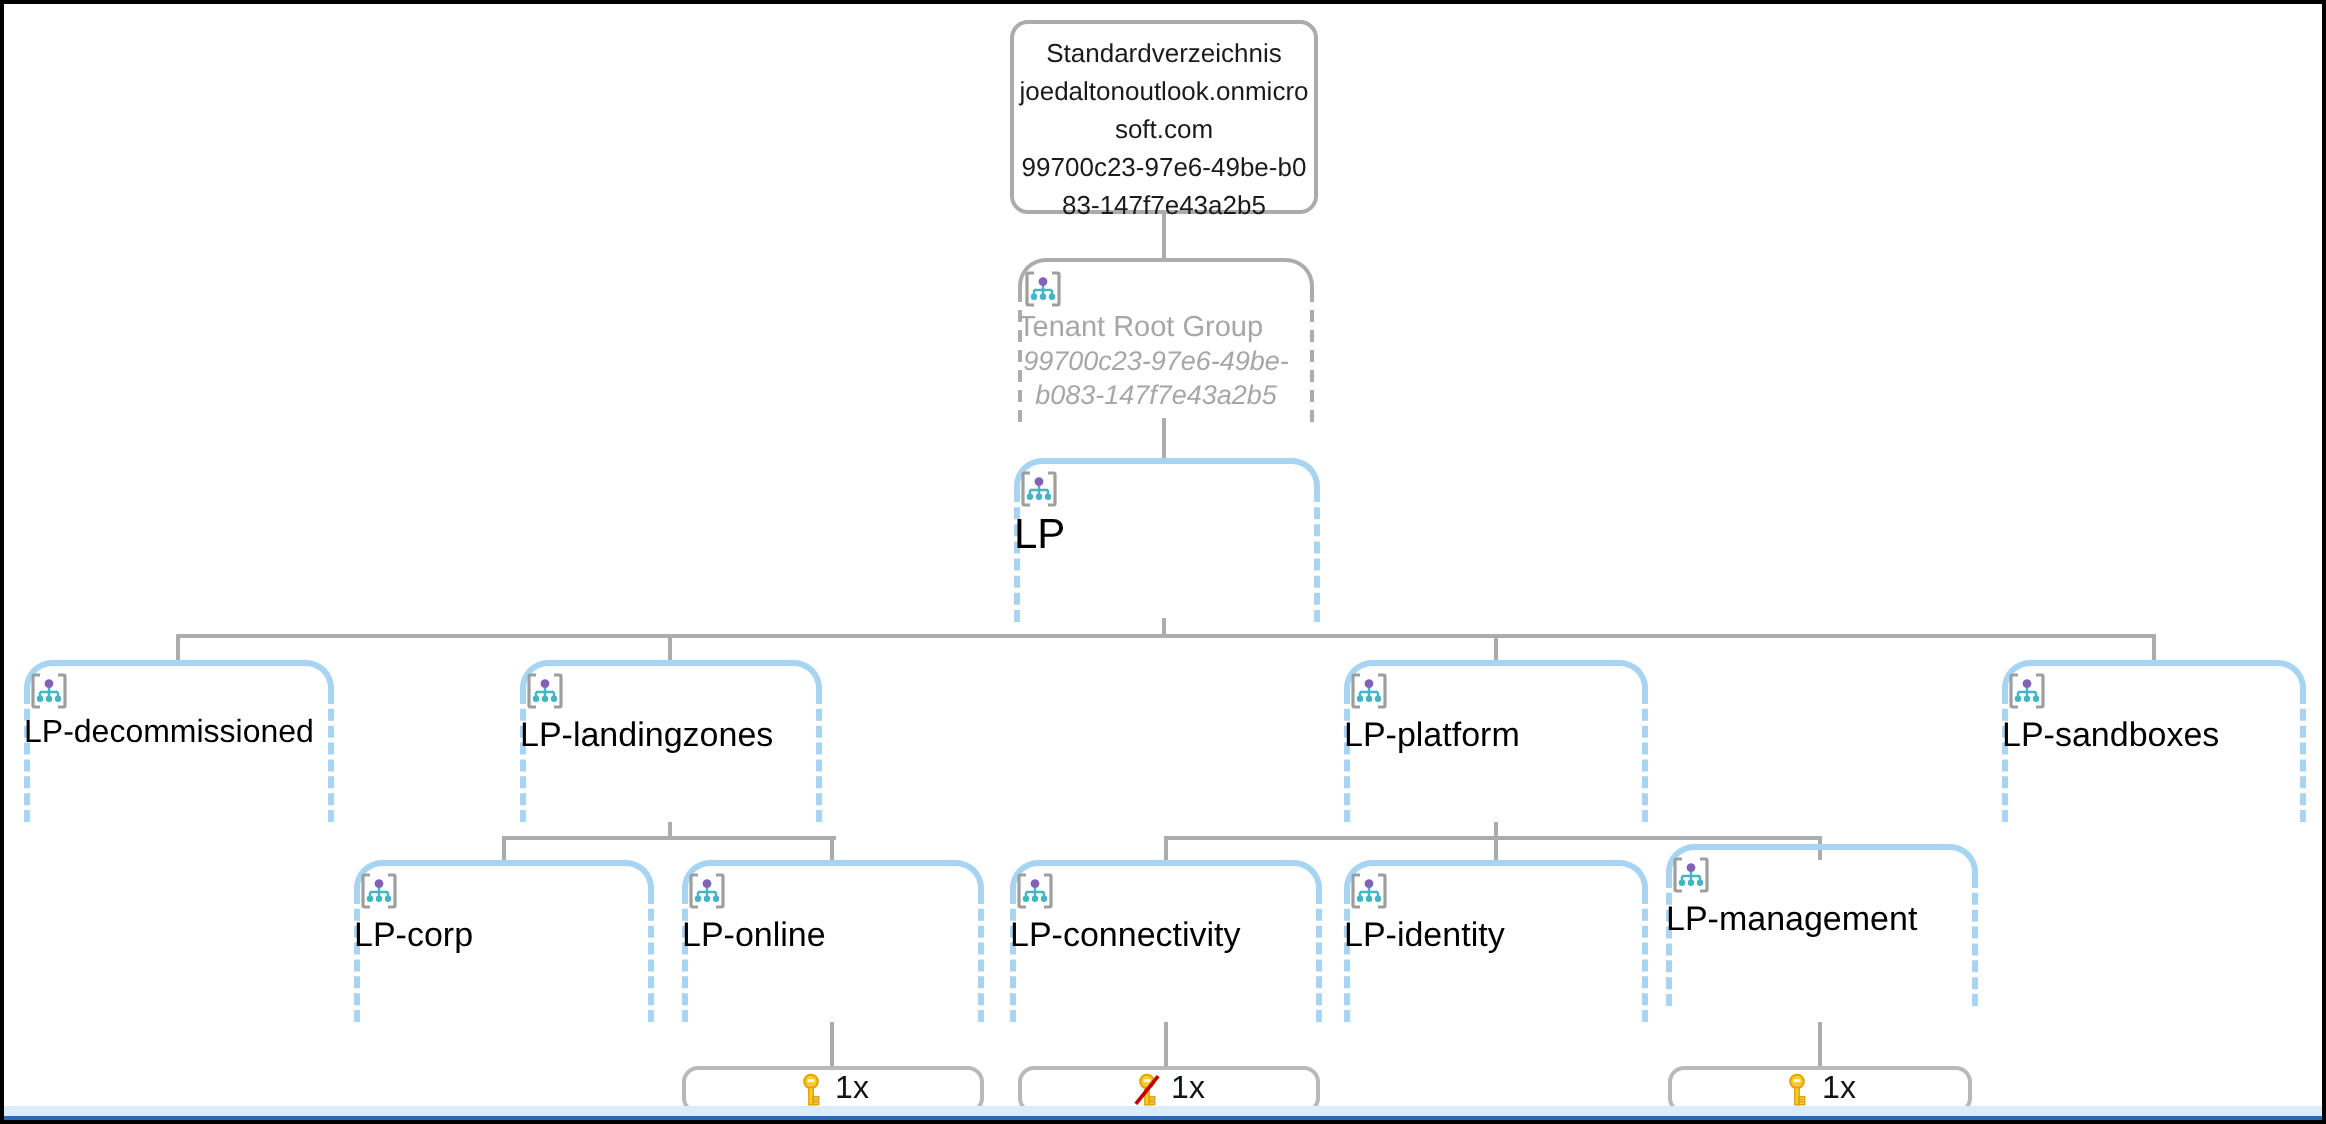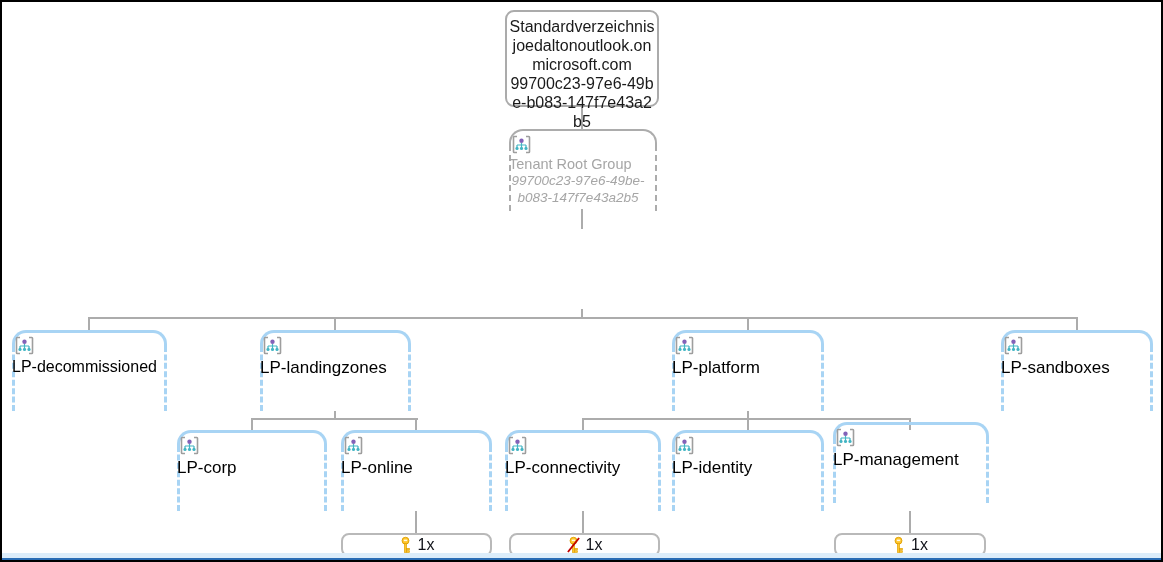--- a/index.html
+++ b/index.html
@@ -42,21 +42,21 @@
   .mg-label.big{font-size:21px;margin-top:2px;}
   .node.gray .mg-label{font-size:14.5px;color:#a6a6a6;margin-top:2px;white-space:nowrap;}
   .gray-guid{font-size:13.5px;font-style:italic;color:#a6a6a6;line-height:17px;width:138px;overflow-wrap:break-word;}
   
   .dirbox{
     position:absolute;left:503px;top:8px;width:154px;height:97px;
     border:2px solid #ababab;border-radius:9px;
     box-sizing:border-box;background:#fff;
     display:flex;flex-direction:column;justify-content:flex-start;
     padding-top:5px;text-align:center;
-    font-size:16px;line-height:19px;color:#1a1a1a;
+    font-size:13px;line-height:19px;color:#1a1a1a;
   }
   .dir-domain{word-break:break-all;padding:0 2px;}
   
   .keybadge{
     position:absolute;height:24px;
     border:2px solid #b9b9b9;border-radius:8px;
     box-sizing:border-box;background:#fff;
     display:flex;align-items:center;justify-content:center;gap:6px;
   }
   .keybadge .count{font-size:16px;color:#11131a;}
@@ -113,20 +113,36 @@
         <path d="M12.5 8 V10 M8 10 H17 M8 10 V12.2 M12.5 10 V12.2 M17 10 V12.2" stroke="#43b5c4" stroke-width="1.2" fill="none"></path>
         <circle cx="8" cy="13.4" r="1.6" fill="#43b5c4"></circle>
         <circle cx="12.5" cy="13.4" r="1.6" fill="#43b5c4"></circle>
         <circle cx="17" cy="13.4" r="1.6" fill="#43b5c4"></circle>
       </svg>
       <div class="mg-label">Tenant Root Group</div>
       <div class="gray-guid">99700c23-97e6-49be-b083-147f7e43a2b5</div>
     </div>
   </div>
 
+  <div class="node blue" style="left:505px;top:227px;width:153px;height:82px;">
+    <div class="cap"></div>
+      <div class="body"></div>
+    <div class="content">
+      <svg width="25" height="19" viewBox="0 0 25 19">
+        <path d="M8 1.5 H5.2 Q4.5 1.5 4.5 2.2 V16.8 Q4.5 17.5 5.2 17.5 H8" fill="none" stroke="#9e9e9e" stroke-width="1.6"></path>
+        <path d="M17 1.5 H19.8 Q20.5 1.5 20.5 2.2 V16.8 Q20.5 17.5 19.8 17.5 H17" fill="none" stroke="#9e9e9e" stroke-width="1.6"></path>
+        <circle cx="12.5" cy="5.8" r="2.2" fill="#8262b8"></circle>
+        <path d="M12.5 8 V10 M8 10 H17 M8 10 V12.2 M12.5 10 V12.2 M17 10 V12.2" stroke="#43b5c4" stroke-width="1.2" fill="none"></path>
+        <circle cx="8" cy="13.4" r="1.6" fill="#43b5c4"></circle>
+        <circle cx="12.5" cy="13.4" r="1.6" fill="#43b5c4"></circle>
+        <circle cx="17" cy="13.4" r="1.6" fill="#43b5c4"></circle>
+      </svg>
+      <div class="mg-label big">LP</div>
+    </div>
+  </div>
 
   <div class="node blue" style="left:10px;top:328px;width:155px;height:81px;">
     <div class="cap"></div>
       <div class="body"></div>
     <div class="content">
       <svg width="25" height="19" viewBox="0 0 25 19">
         <path d="M8 1.5 H5.2 Q4.5 1.5 4.5 2.2 V16.8 Q4.5 17.5 5.2 17.5 H8" fill="none" stroke="#9e9e9e" stroke-width="1.6"></path>
         <path d="M17 1.5 H19.8 Q20.5 1.5 20.5 2.2 V16.8 Q20.5 17.5 19.8 17.5 H17" fill="none" stroke="#9e9e9e" stroke-width="1.6"></path>
         <circle cx="12.5" cy="5.8" r="2.2" fill="#8262b8"></circle>
         <path d="M12.5 8 V10 M8 10 H17 M8 10 V12.2 M12.5 10 V12.2 M17 10 V12.2" stroke="#43b5c4" stroke-width="1.2" fill="none"></path>

